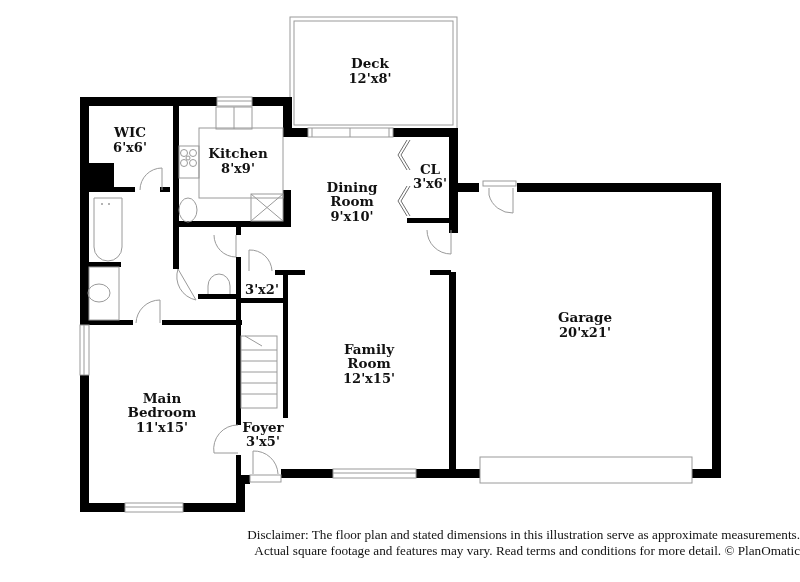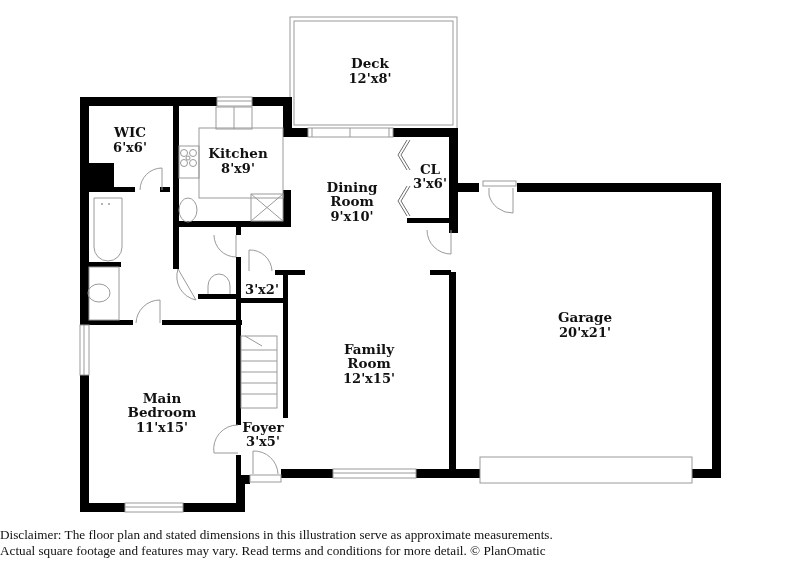--- a/index.html
+++ b/index.html
@@ -19,21 +19,21 @@
     .room-dim {
       font-family: "DejaVu Serif", serif;
       font-weight: bold;
       font-size: 13px;
       fill: #111111;
       text-anchor: middle;
     }
     .disclaimer {
       position: absolute;
       left: 0; width: 800px;
-      text-align: left;
+      text-align: right;
       font-family: "Liberation Serif", serif;
       font-size: 13.2px;
       color: #111111;
       line-height: 16px;
     }
   </style>
 </head>
 <body>
 
 <svg id="plan" viewBox="0 0 800 582" xmlns="http://www.w3.org/2000/svg">

